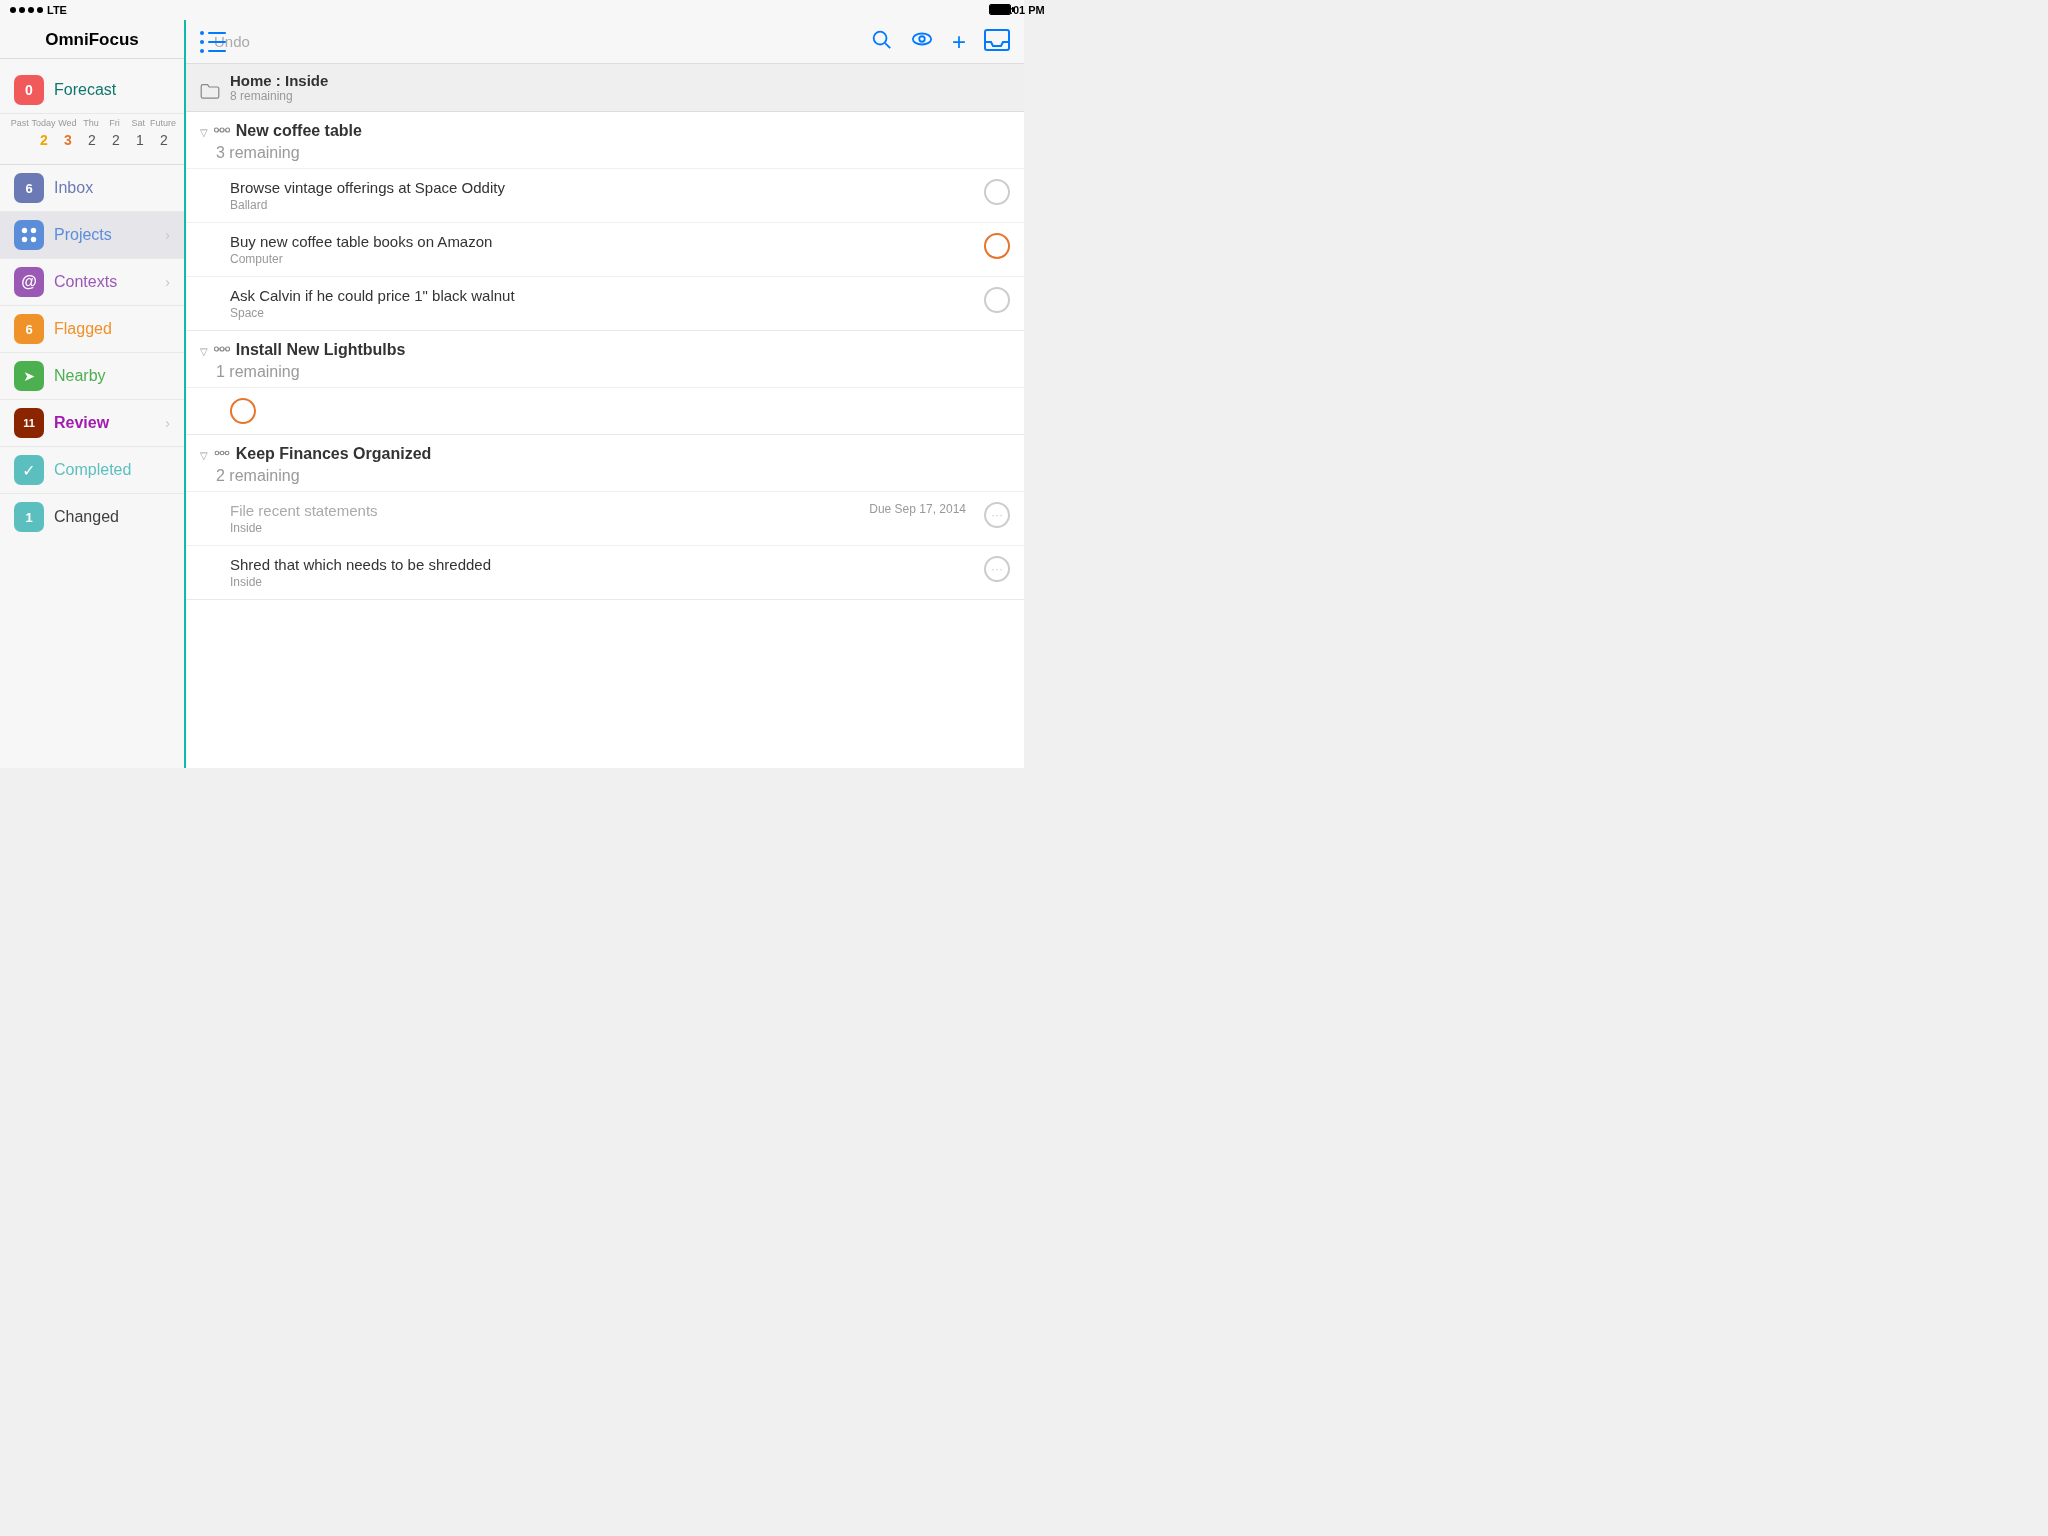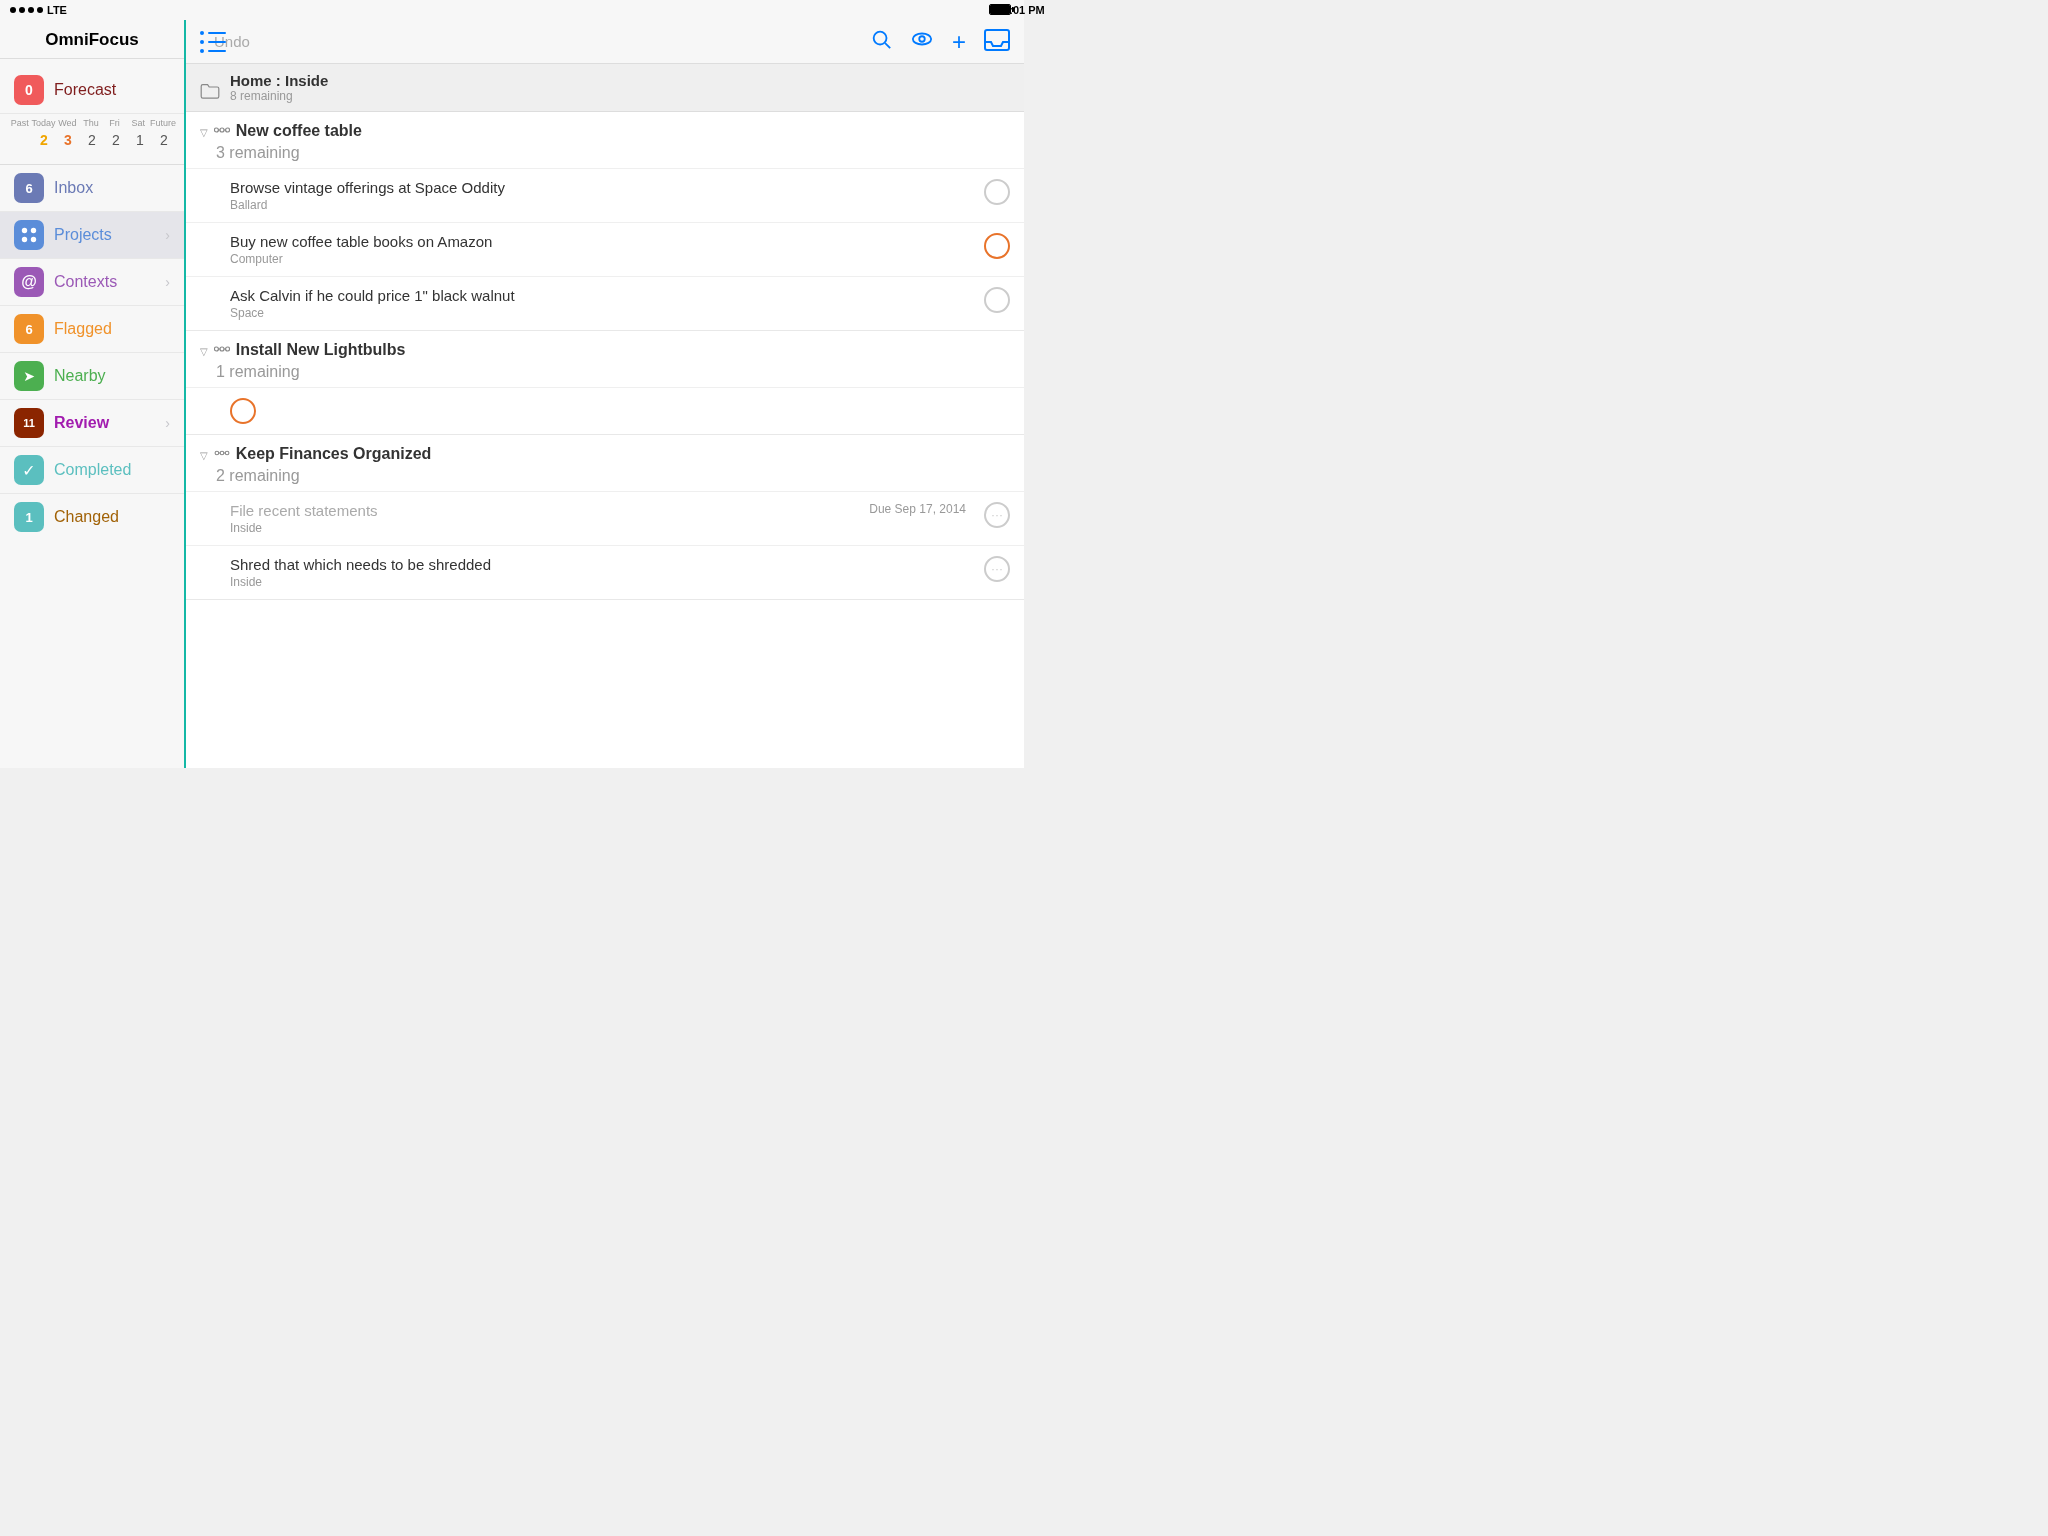--- a/index.html
+++ b/index.html
@@ -314,21 +314,21 @@
 <div class="app-container">
 
   <div class="sidebar">
     <div class="sidebar-title">OmniFocus</div>
 
     <div class="forecast-section">
       <div class="forecast-row">
         <div class="sidebar-icon icon-forecast">
           <span style="font-size:14px;font-weight:700;">0</span>
         </div>
-        <span class="sidebar-label" style="color:#7f1d1d;">Forecast</span>
+        <span class="sidebar-label" style="color:#0f766e;">Forecast</span>
       </div>
       <div class="forecast-calendar">
         <div class="cal-header">
           <span class="cal-day-label">Past</span>
           <span class="cal-day-label">Today</span>
           <span class="cal-day-label">Wed</span>
           <span class="cal-day-label">Thu</span>
           <span class="cal-day-label">Fri</span>
           <span class="cal-day-label">Sat</span>
           <span class="cal-day-label">Future</span>
@@ -399,21 +399,21 @@
       <div class="sidebar-icon icon-completed">
         <span style="font-size:16px;">✓</span>
       </div>
       <span class="sidebar-label" style="color:#5bbfbf;">Completed</span>
     </div>
 
     <div class="sidebar-item">
       <div class="sidebar-icon icon-changed">
         <span style="font-size:13px;font-weight:700;">1</span>
       </div>
-      <span class="sidebar-label" style="color:#a16207;">Changed</span>
+      <span class="sidebar-label" style="color:#404040;">Changed</span>
     </div>
 
   </div>
 
   <div class="main-panel">
 
     <div class="toolbar">
       <div class="toolbar-left">
 
         <div style="display:flex;flex-direction:column;gap:3px;cursor:pointer;">

